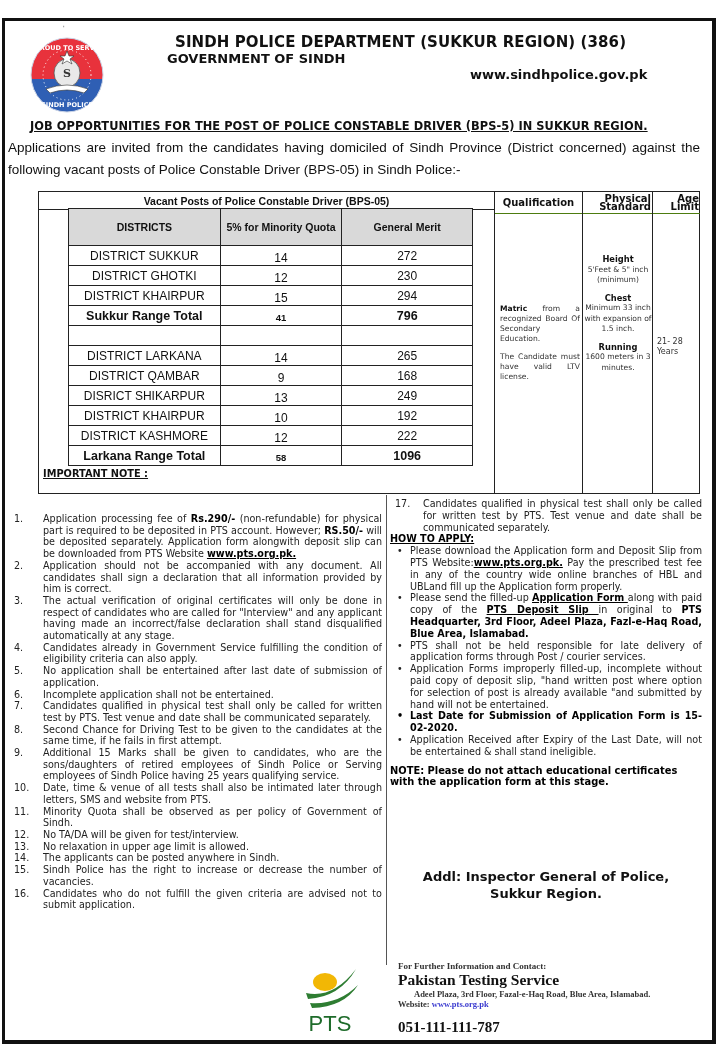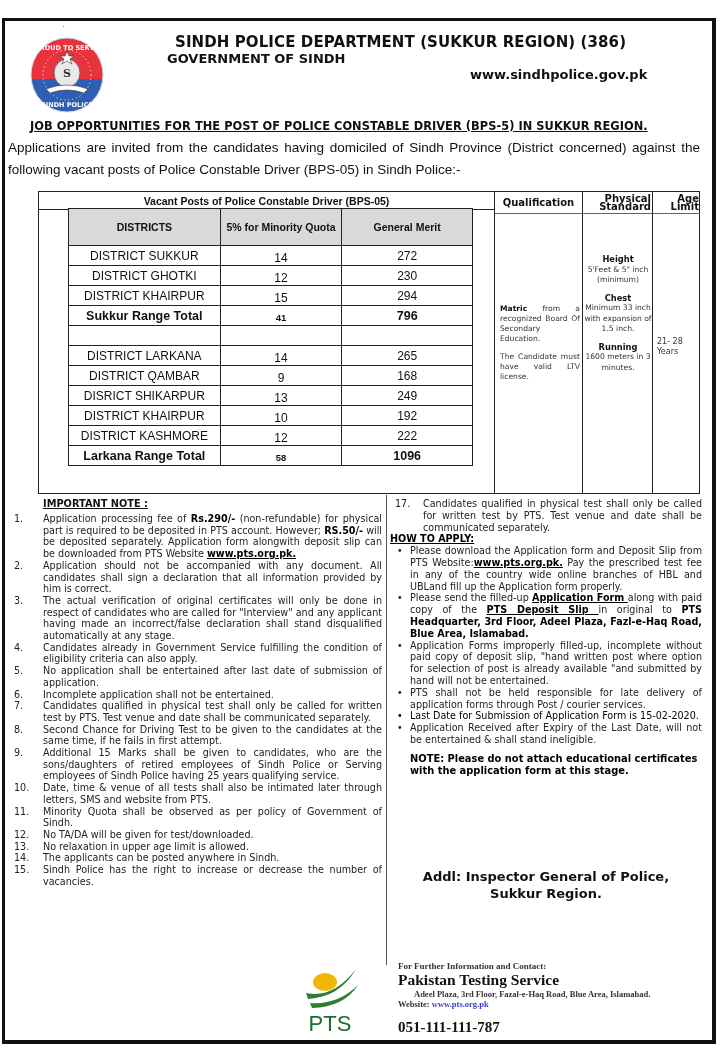--- a/index.html
+++ b/index.html
@@ -57,39 +57,39 @@
   .qual-body { position: absolute; top: 112px; left: 5px; width: 80px; font-size: 7.6px; line-height: 10px; color: #333; text-align: justify; }
   .qual-body b { color: #111; }
   .qual-body p { margin-bottom: 8px; }
   .phys-body { position: absolute; top: 62px; left: 0; width: 70px; font-size: 7.6px; line-height: 10.5px; text-align: center; color: #333; }
   .phys-body b { display: block; color: #111; font-size: 8.3px; }
   .phys-body .gap { height: 7px; }
   .age-body { position: absolute; top: 145px; left: 4px; width: 42px; font-size: 8px; line-height: 10px; color: #333; }
 
   
   .notes-frame { position: absolute; left: 7px; top: 495px; width: 380px; height: 470px; border-right: 1px solid #555; }
-  .note-title { position: absolute; left: 10px; top: 498px; font-size: 9.8px; font-weight: bold; text-decoration: underline; padding-left: 33px; }
+  .note-title { position: absolute; left: 10px; top: 468px; font-size: 9.8px; font-weight: bold; text-decoration: underline; padding-left: 33px; }
   ol.notes { position: absolute; left: 10px; top: 513px; width: 372px; list-style: none; font-size: 9.6px; line-height: 11.7px; color: #222; }
   ol.notes li { position: relative; padding-left: 33px; text-align: justify; }
   ol.notes li .num { position: absolute; left: 4px; top: 0; }
   ol.notes li b { color: #000; }
   ol.notes li .u { font-weight: bold; text-decoration: underline; color: #000; }
 
   
   .right-col { position: absolute; left: 390px; top: 498px; width: 312px; font-size: 9.6px; line-height: 11.8px; color: #222; }
   .item17 { position: relative; padding-left: 33px; text-align: justify; }
   .item17 .num { position: absolute; left: 5px; }
   .how-title { font-weight: bold; text-decoration: underline; color: #000; margin-top: 0; }
   ul.how { list-style: none; }
   ul.how li { position: relative; padding-left: 20px; text-align: justify; }
   ul.how li::before { content: "•"; position: absolute; left: 7px; top: 0; }
   ul.how li b { color: #000; }
   ul.how li .u { font-weight: bold; text-decoration: underline; color: #000; }
-  ul.how li.strong { font-weight: normal; color: #000; }
-  .final-note { margin-top: 7px; font-weight: bold; color: #000; font-size: 9.9px; margin-left: 20px; }
+  ul.how li.strong { font-weight: bold; color: #000; }
+  .final-note { margin-top: 7px; font-weight: bold; color: #000; font-size: 9.9px; }
   .signature { position: absolute; left: 390px; top: 868px; width: 312px; text-align: center; font-weight: bold; font-size: 13px; line-height: 17px; }
 
   
   .pts-logo { position: absolute; left: 298px; top: 963px; width: 70px; height: 72px; }
   .pts-text { position: absolute; left: 398px; top: 961px; font-family: "Liberation Serif", serif; color: #111; }
   .pts-text .pl { font-size: 9px; font-weight: bold; color: #333; }
   .pts-text .pn { font-size: 15.5px; font-weight: bold; line-height: 18px; }
   .pts-text .pa { font-size: 8.5px; font-weight: bold; color: #333; margin-left: 16px; }
   .pts-text .pw { font-size: 8.5px; font-weight: bold; color: #333; }
   .pts-text .pw span { color: #3a3acf; }
@@ -239,34 +239,35 @@
   <li><span class="num">2.</span><span>Application should not be accompanied with any document. All candidates shall sign a declaration that all information provided by him is correct.</span></li>
   <li><span class="num">3.</span><span>The actual verification of original certificates will only be done in respect of candidates who are called for "Interview" and any applicant having made an incorrect/false declaration shall stand disqualified automatically at any stage.</span></li>
   <li><span class="num">4.</span><span>Candidates already in Government Service fulfilling the condition of eligibility criteria can also apply.</span></li>
   <li><span class="num">5.</span><span>No application shall be entertained after last date of submission of application.</span></li>
   <li><span class="num">6.</span><span>Incomplete application shall not be entertained.</span></li>
   <li><span class="num">7.</span><span>Candidates qualified in physical test shall only be called for written test by PTS. Test venue and date shall be communicated separately.</span></li>
   <li><span class="num">8.</span><span>Second Chance for Driving Test to be given to the candidates at the same time, if he fails in first attempt.</span></li>
   <li><span class="num">9.</span><span>Additional 15 Marks shall be given to candidates, who are the sons/daughters of retired employees of Sindh Police or Serving employees of Sindh Police having 25 years qualifying service.</span></li>
   <li><span class="num">10.</span><span>Date, time &amp; venue of all tests shall also be intimated later through letters, SMS and website from PTS.</span></li>
   <li><span class="num">11.</span><span>Minority Quota shall be observed as per policy of Government of Sindh.</span></li>
-  <li><span class="num">12.</span><span>No TA/DA will be given for test/downloaded.</span></li>
+  <li><span class="num">12.</span><span>No TA/DA will be given for test/interview.</span></li>
   <li><span class="num">13.</span><span>No relaxation in upper age limit is allowed.</span></li>
   <li><span class="num">14.</span><span>The applicants can be posted anywhere in Sindh.</span></li>
   <li><span class="num">15.</span><span>Sindh Police has the right to increase or decrease the number of vacancies.</span></li>
+  <li><span class="num">16.</span><span>Candidates who do not fulfill the given criteria are advised not to submit application.</span></li>
 </ol>
 
 <div class="right-col">
   <div class="item17"><span class="num">17.</span><span>Candidates qualified in physical test shall only be called for written test by PTS. Test venue and date shall be communicated separately.</span></div>
   <div class="how-title">HOW TO APPLY:</div>
   <ul class="how">
     <li><span>Please download the Application form and Deposit Slip from PTS Website:</span><span class="u">www.pts.org.pk.</span><span> Pay the prescribed test fee in any of the country wide online branches of HBL and UBLand fill up the Application form properly.</span></li>
     <li><span>Please send the filled-up </span><span class="u">Application Form </span><span>along with paid copy of the </span><span class="u">PTS Deposit Slip </span><span>in original to </span><b>PTS Headquarter, 3rd Floor, Adeel Plaza, Fazl-e-Haq Road, Blue Area, Islamabad.</b></li>
+    <li>PTS shall not be held responsible for late delivery of application forms through Post / courier services.</li>
     <li>Application Forms improperly filled-up, incomplete without paid copy of deposit slip, "hand written post where option for selection of post is already available "and submitted by hand will not be entertained.</li>
-    <li>PTS shall not be held responsible for late delivery of application forms through Post / courier services.</li>
     <li class="strong">Last Date for Submission of Application Form is 15-02-2020.</li>
     <li>Application Received after Expiry of the Last Date, will not be entertained &amp; shall stand ineligible.</li>
   </ul>
   <div class="final-note">NOTE: Please do not attach educational certificates with the application form at this stage.</div>
 </div>
 
 <div class="signature">
   <div>Addl: Inspector General of Police,</div>
   <div>Sukkur Region.</div>
 </div>

